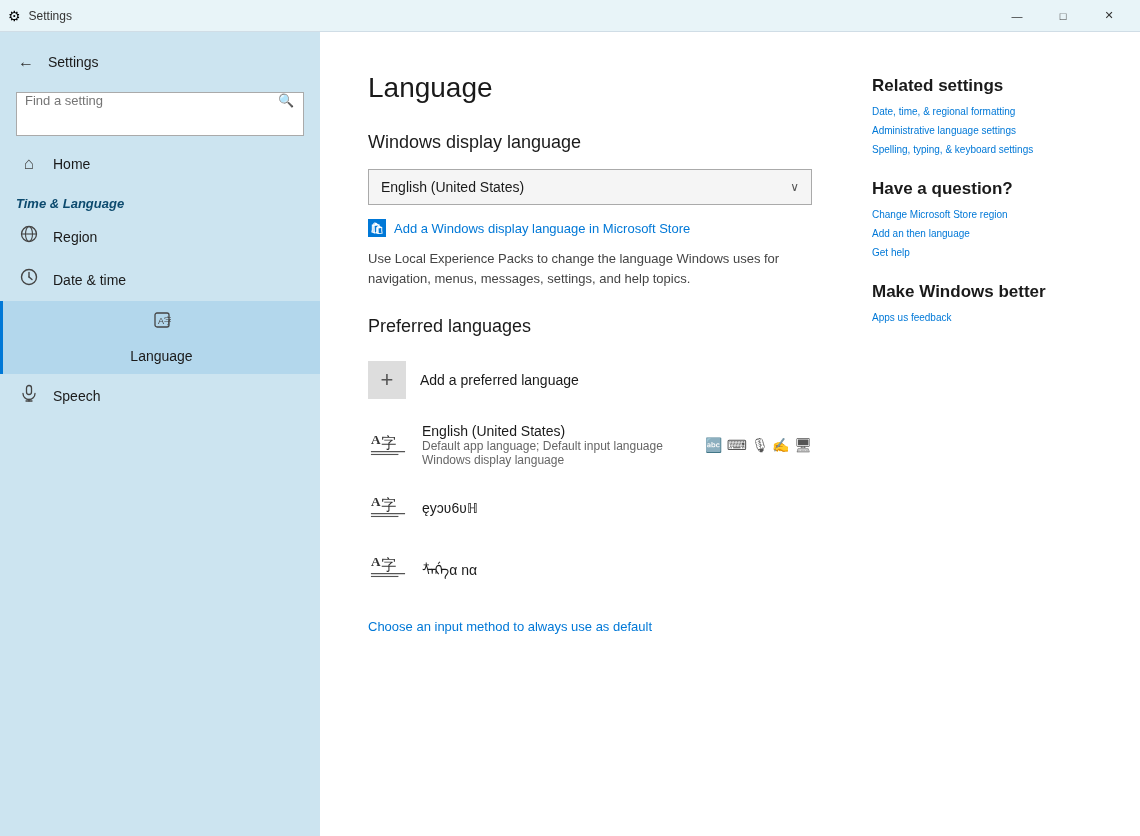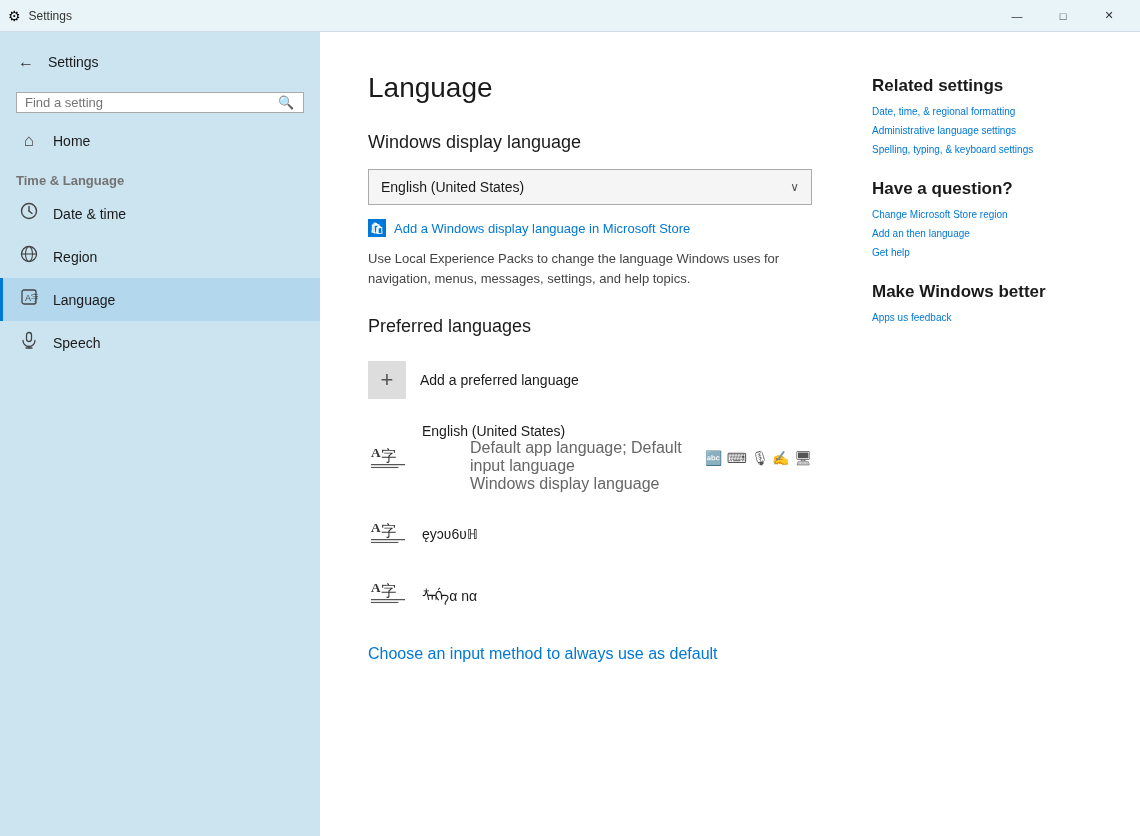--- a/index.html
+++ b/index.html
@@ -44,47 +44,49 @@
     .back-btn {
       width: 28px; height: 28px;
       background: transparent; border: none;
       cursor: pointer;
       display: flex; align-items: center; justify-content: center;
       font-size: 16px; color: #333;
     }
     .sidebar-app-title { font-size: 14px; color: #1a1a1a; font-weight: 400; }
     .sidebar-search {
       margin: 8px 16px;
-      display: flex; align-items: center;
+      display: flex; align-items: flex-start;
       background: #fff;
       border: 1px solid #aaa;
-      height: 21px;
+      height: 44px;
       padding: 0 8px;
     }
     .sidebar-search input {
       border: none; outline: none; flex: 1;
       font-size: 13px; background: transparent; color: #555;
     }
     .sidebar-search-icon { color: #555; font-size: 13px; }
 
     .sidebar-section-label {
       font-size: 13px; font-weight: 600;
-      color: #737373;
+      color: #0c4a6e;
       padding: 12px 28px 4px 16px;
+      font-style: italic;
     }
     .sidebar-item {
       display: flex; align-items: center; gap: 14px;
       padding: 10px 16px;
       cursor: pointer;
       font-size: 14px; color: #1a1a1a;
       border-left: 3px solid transparent;
     }
     .sidebar-item.active {
       border-left: 3px solid #0078d7;
       background: rgba(0,120,215,0.12);
+      flex-direction: column;
     }
     .sidebar-item-icon { font-size: 17px; color: #444; width: 20px; text-align: center; }
 
     
     .main-content {
       flex: 1;
       background: #fff;
       overflow-y: auto;
       padding: 40px 48px 40px 48px;
       display: flex;
@@ -148,28 +150,28 @@
       border-bottom: none;
     }
     .lang-icon {
       width: 40px; height: 40px;
       display: flex; align-items: center; justify-content: center;
       flex-shrink: 0;
     }
     .lang-icon svg { width: 36px; height: 36px; }
     .lang-info { flex: 1; }
     .lang-name { font-size: 14px; color: #1a1a1a; font-weight: 400; }
-    .lang-subtext { font-size: 16px; color: #666; margin-left: 48px; }
+    .lang-subtext { font-size: 12px; color: #666; }
     .lang-badges {
       display: flex; gap: 4px; align-items: center;
       font-size: 16px; color: #555;
     }
 
     .bottom-link {
-      color: #0078d7; font-size: 16px; cursor: pointer; margin-top: 24px;
+      color: #0078d7; font-size: 13px; cursor: pointer; margin-top: 24px;
       display: inline-block;
     }
 
     
     .related-title { font-size: 17px; font-weight: 700; color: #1a1a1a; margin-bottom: 10px; margin-top: 4px; }
     .related-link {
       display: block; font-size: 10px; color: #0078d7;
       cursor: pointer; margin-bottom: 8px; text-decoration: none;
     }
     .right-section-gap { margin-top: 24px; }
@@ -204,38 +206,38 @@
 
     <div class="sidebar-item">
       <span class="sidebar-item-icon">⌂</span>
       <span>Home</span>
     </div>
 
     <div class="sidebar-section-label">Time &amp; Language</div>
 
     <div class="sidebar-item">
       <span class="sidebar-item-icon">
+        <svg width="18" height="18" viewBox="0 0 18 18" fill="none">
+          <circle cx="9" cy="9" r="7.5" stroke="#444" stroke-width="1.3"></circle>
+          <ellipse cx="9" cy="9" rx="3.5" ry="7.5" stroke="#444" stroke-width="1.1"></ellipse>
+          <line x1="1.5" y1="9" x2="16.5" y2="9" stroke="#444" stroke-width="1.1"></line>
+        </svg>
+      </span>
+      <span>Region</span>
+    </div>
+
+    <div class="sidebar-item">
+      <span class="sidebar-item-icon">
         <svg width="18" height="18" viewBox="0 0 18 18" fill="none" xmlns="http://www.w3.org/2000/svg">
           <circle cx="9" cy="9" r="7.5" stroke="#444" stroke-width="1.4"></circle>
           <line x1="9" y1="4.5" x2="9" y2="9" stroke="#444" stroke-width="1.4" stroke-linecap="round"></line>
           <line x1="9" y1="9" x2="12" y2="11.5" stroke="#444" stroke-width="1.4" stroke-linecap="round"></line>
         </svg>
       </span>
       <span>Date &amp; time</span>
-    </div>
-
-    <div class="sidebar-item">
-      <span class="sidebar-item-icon">
-        <svg width="18" height="18" viewBox="0 0 18 18" fill="none">
-          <circle cx="9" cy="9" r="7.5" stroke="#444" stroke-width="1.3"></circle>
-          <ellipse cx="9" cy="9" rx="3.5" ry="7.5" stroke="#444" stroke-width="1.1"></ellipse>
-          <line x1="1.5" y1="9" x2="16.5" y2="9" stroke="#444" stroke-width="1.1"></line>
-        </svg>
-      </span>
-      <span>Region</span>
     </div>
 
     <div class="sidebar-item active">
       <span class="sidebar-item-icon">
         <svg width="18" height="18" viewBox="0 0 18 18" fill="none">
           <rect x="2" y="2" width="14" height="14" rx="2" stroke="#444" stroke-width="1.3"></rect>
           <text x="5" y="13" font-size="9" fill="#444" font-family="sans-serif">A字</text>
         </svg>
       </span>
       <span>Language</span>

